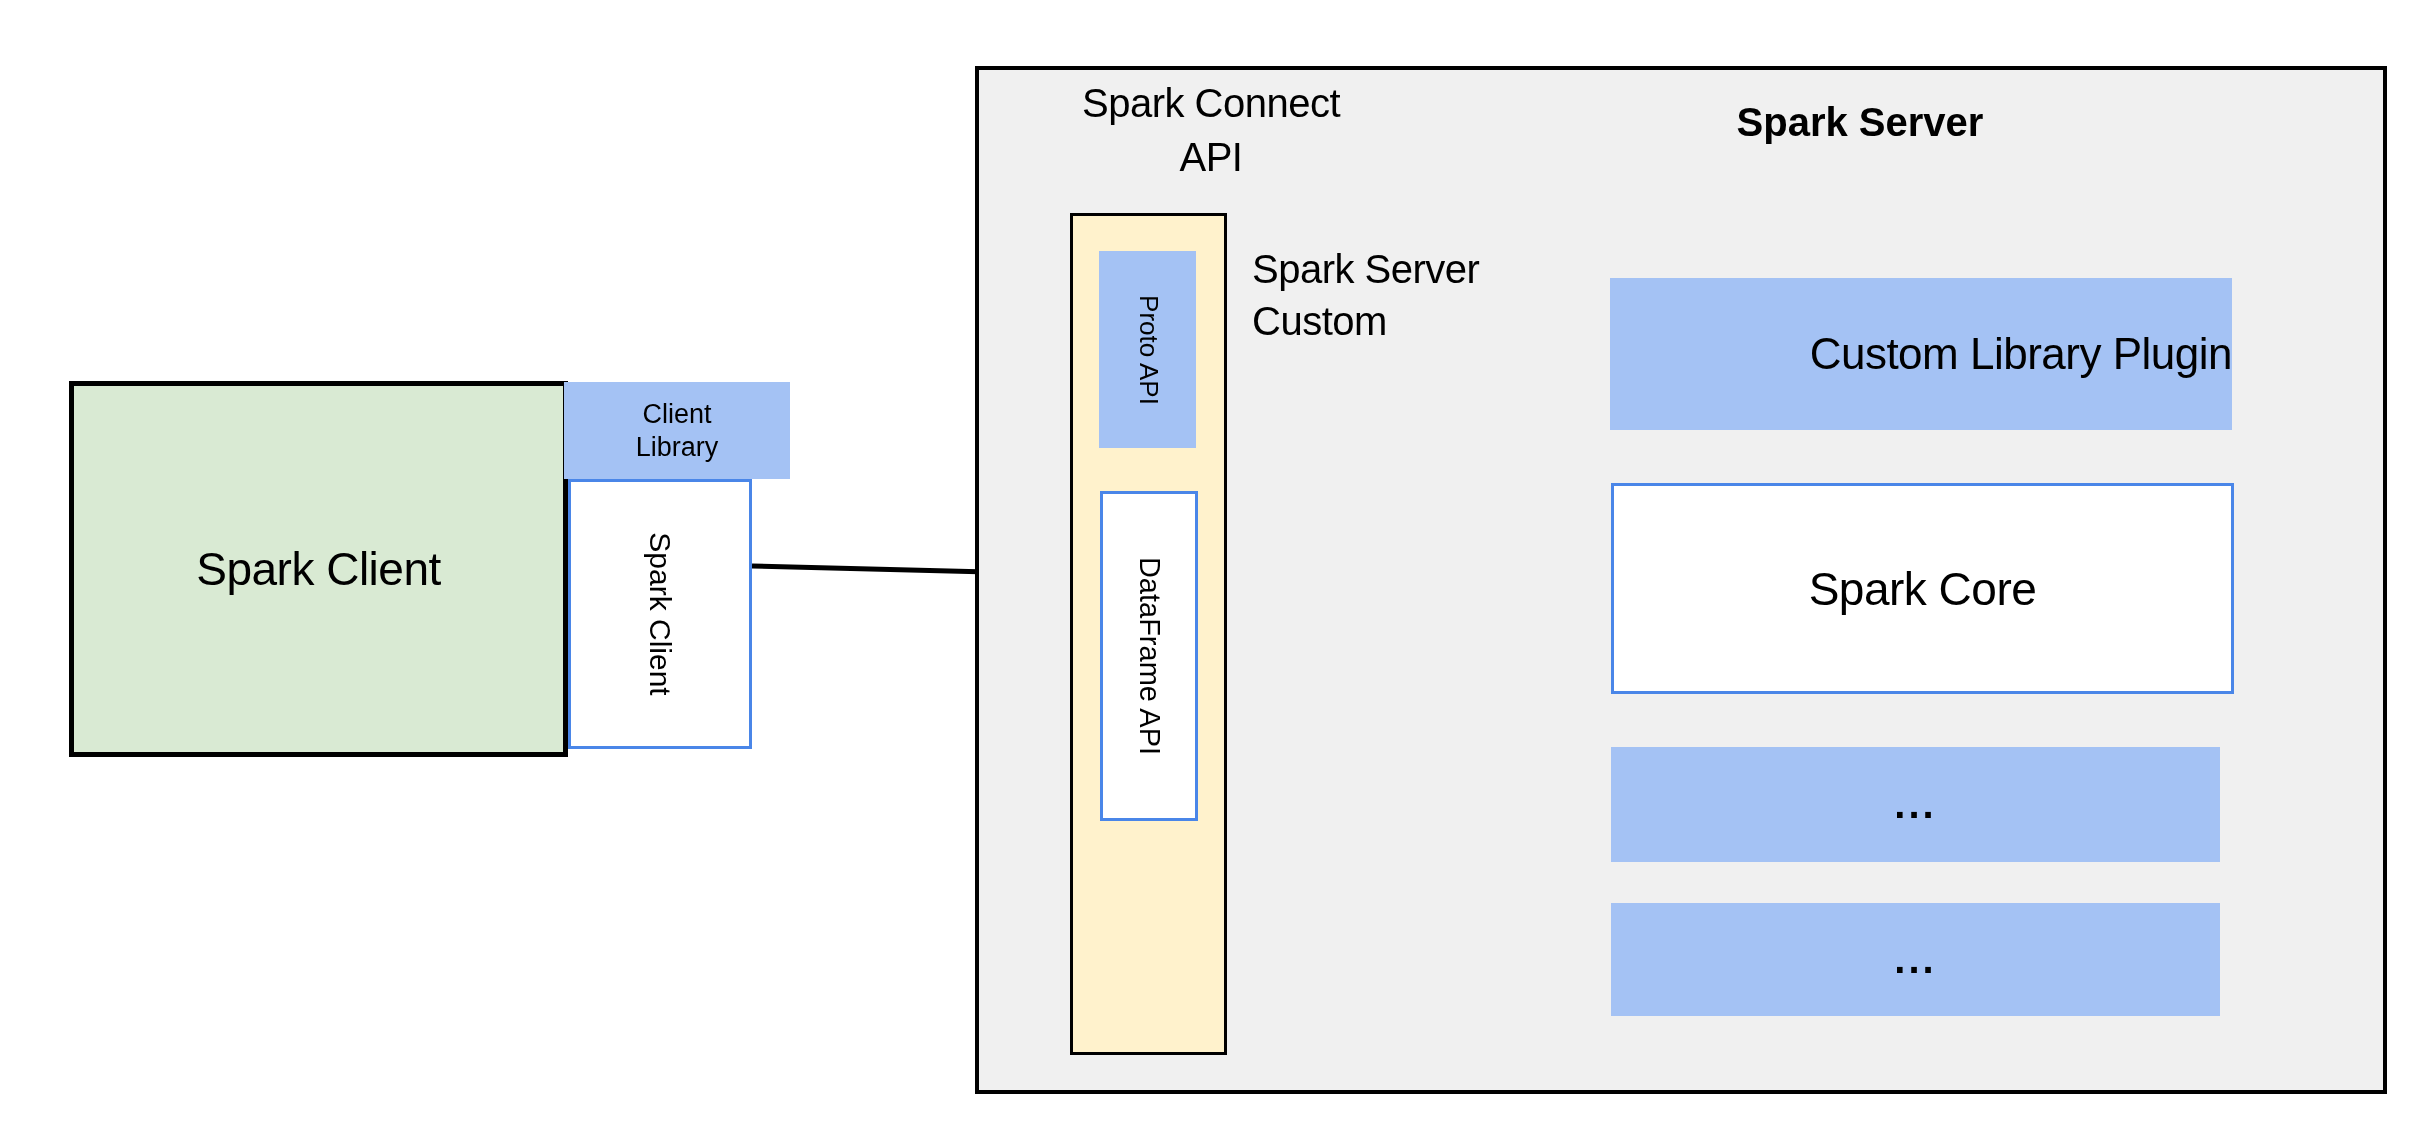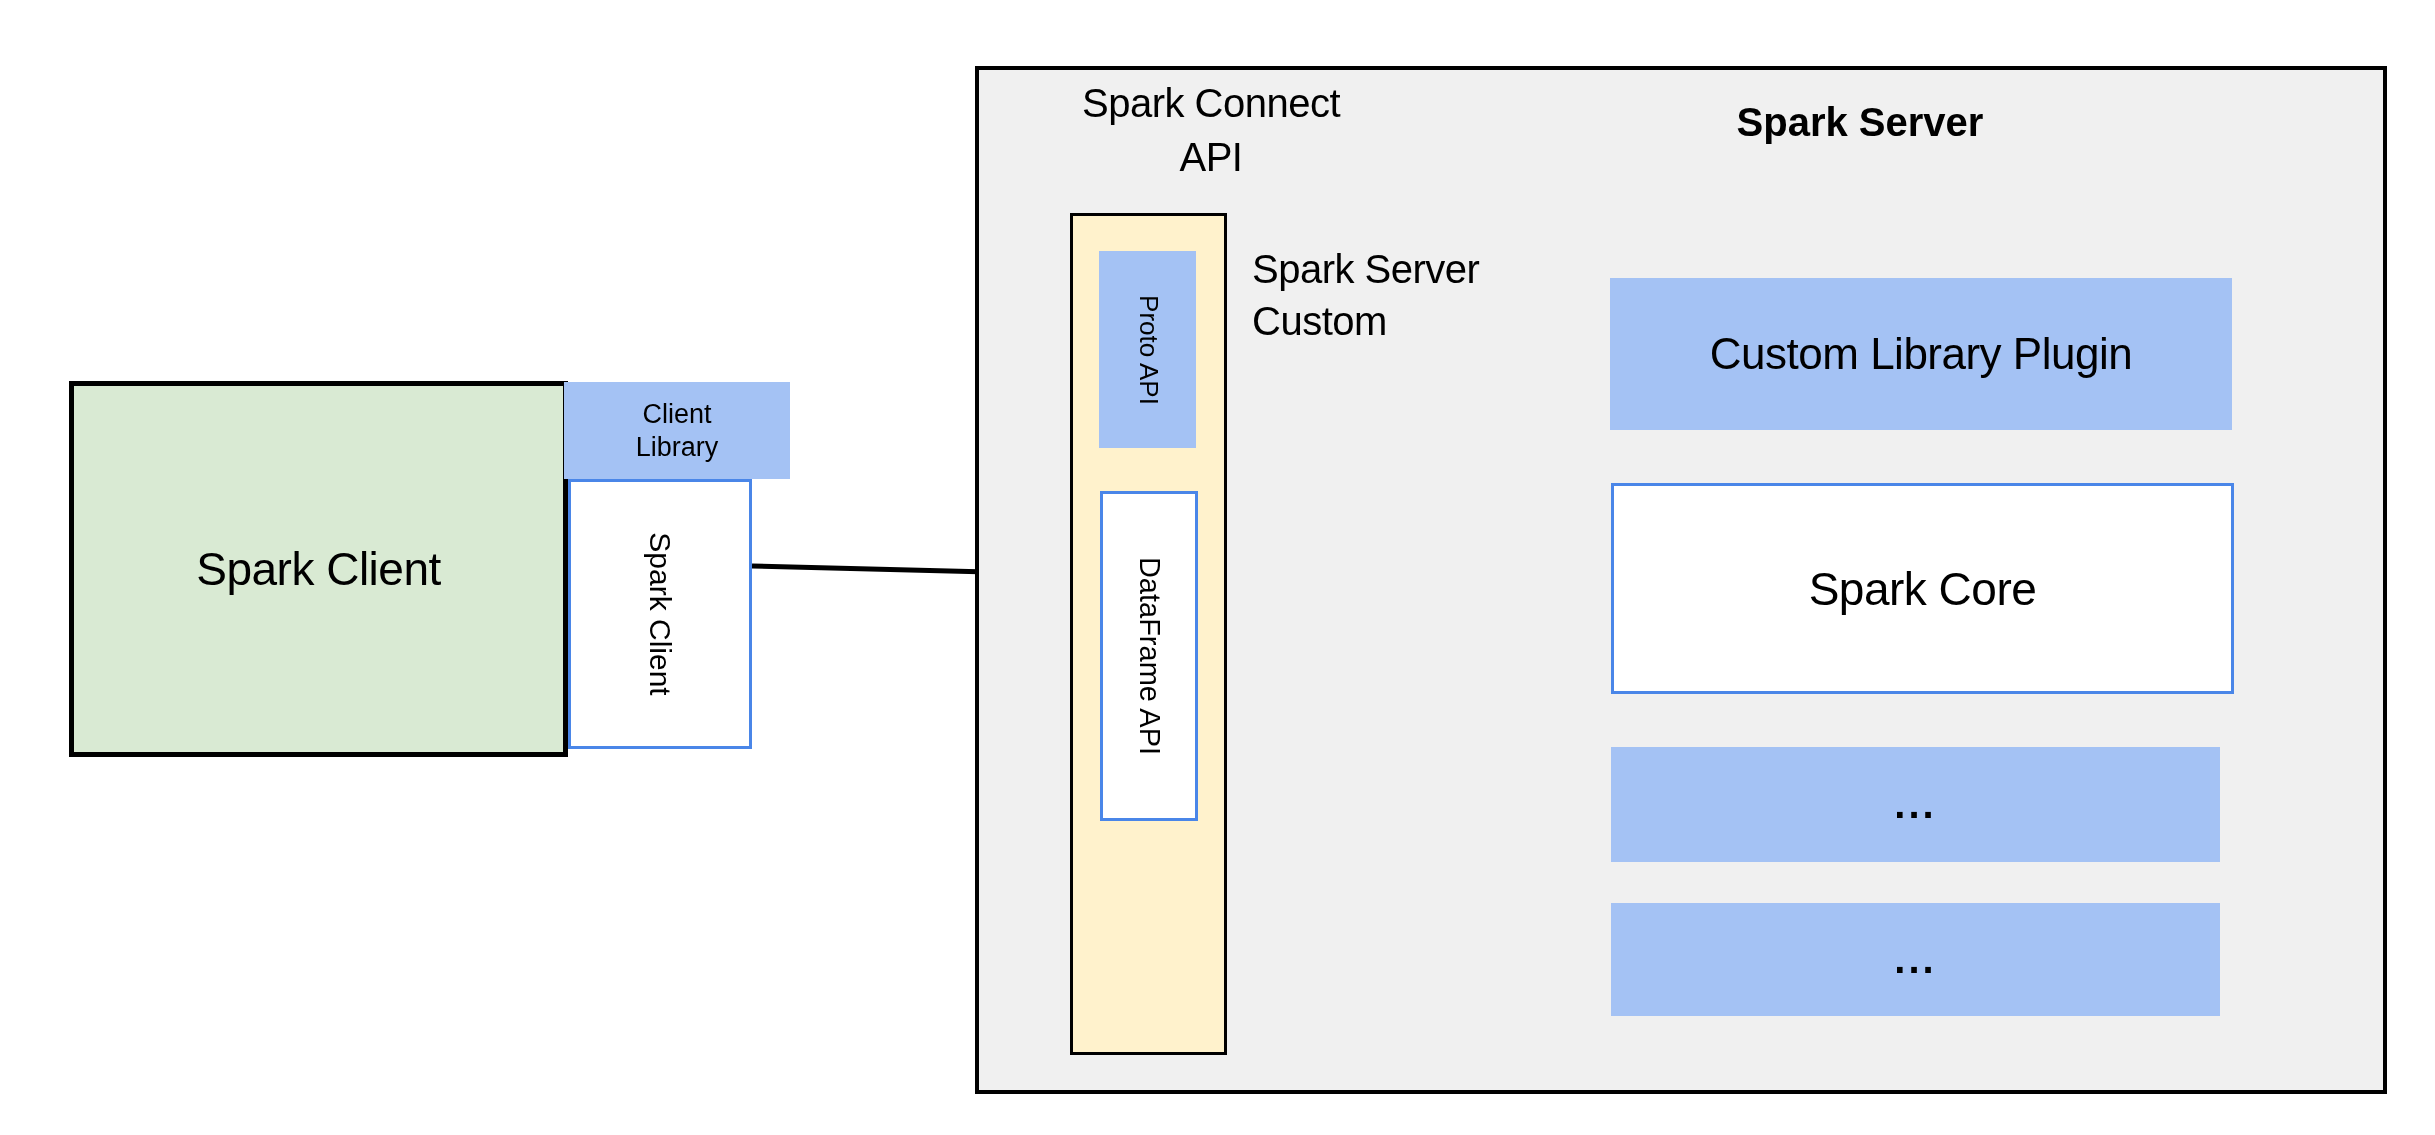--- a/index.html
+++ b/index.html
@@ -96,21 +96,21 @@
   .library-label {
     left: 1252px; top: 243px; width: 330px;
     font-size: 40px; line-height: 52px; text-align: left; letter-spacing: -0.5px;
   }
   .library-label span { display: block; }
 
   
   .plugin-box {
     left: 1610px; top: 278px; width: 622px; height: 152px;
     background: var(--blue_fill);
-    display: flex; align-items: center; justify-content: center;
+    display: flex; align-items: center; justify-content: flex-end;
     font-size: 44px; letter-spacing: -0.5px;
   }
   .core-box {
     left: 1611px; top: 483px; width: 623px; height: 211px;
     background: #ffffff;
     border: 3px solid var(--blue_border);
     display: flex; align-items: center; justify-content: center;
     font-size: 46px; letter-spacing: -0.5px;
   }
   .ellipsis-box {

